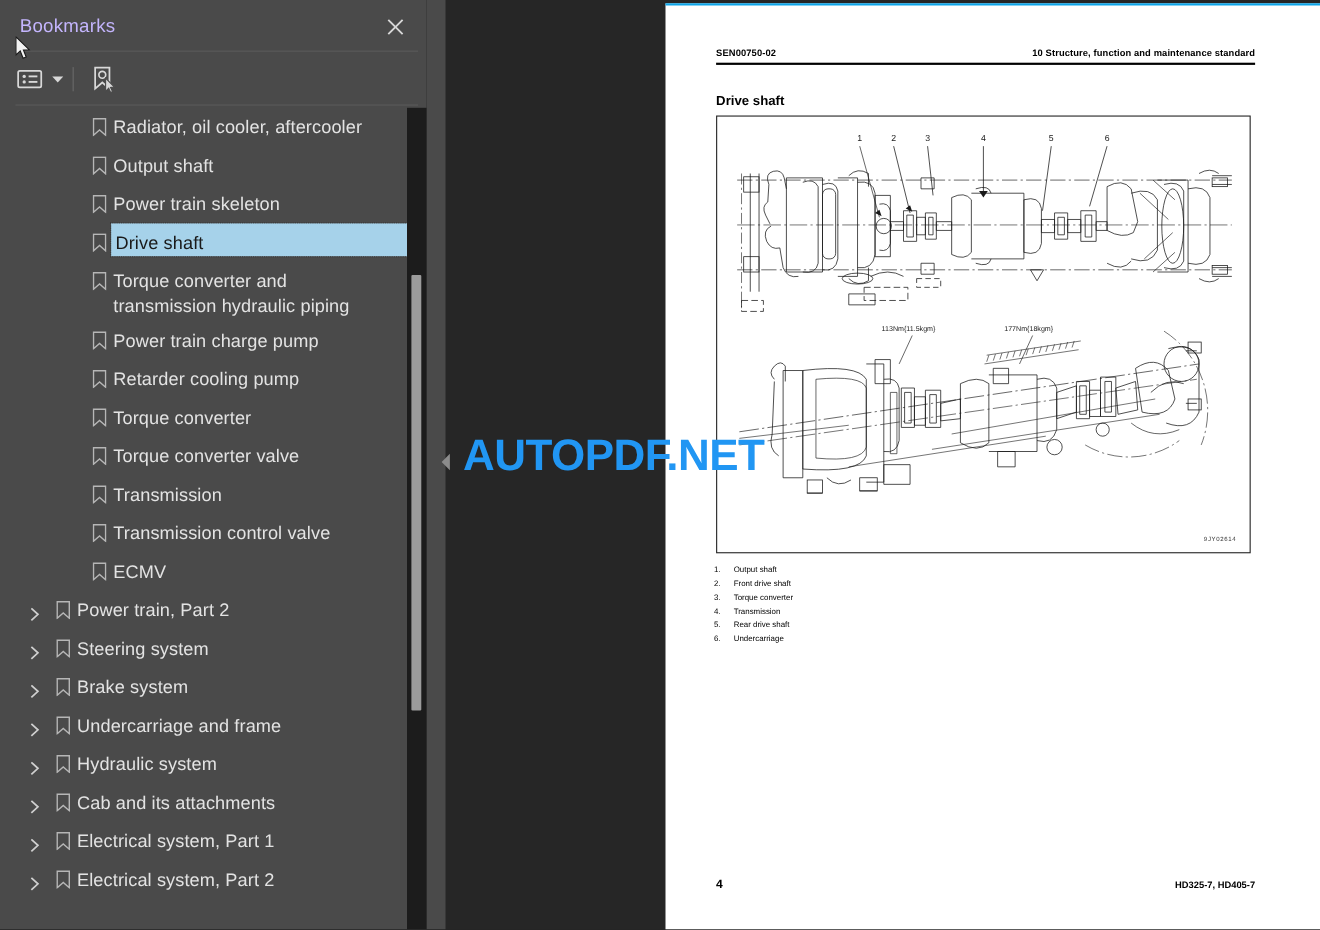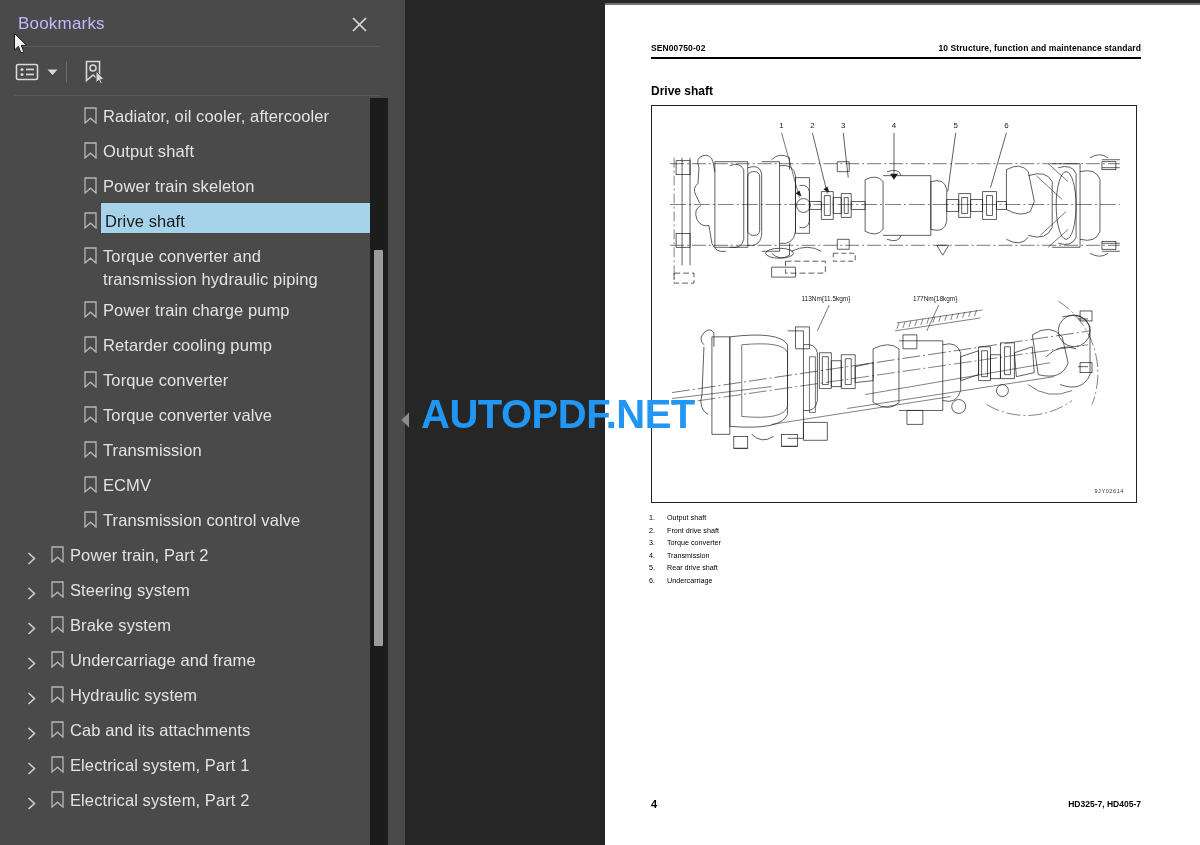--- a/index.html
+++ b/index.html
@@ -144,21 +144,21 @@
     z-index: 40;
     pointer-events: none;
     white-space: nowrap;
   }
 
   
   #page {
     position: absolute; left: 605px; top: 3px;
     width: 595px; height: 842px;
     background: #ffffff;
-    border-top: 2px solid #737373;
+    border-top: 2px solid #0ea5e9;
     overflow: hidden;
   }
   #doc-header {
     position: absolute; left: 46px; top: 38px;
     width: 490px;
     display: flex; justify-content: space-between; align-items: flex-end;
   }
   .hdr-text {
     font-size: 8.5px; font-weight: bold; color: #000;
     letter-spacing: .1px;
@@ -349,30 +349,30 @@
           </div>
           <div class="node-label">Transmission</div>
         </div>
         <div class="node depth2">
           <div class="twisty"></div>
           <div class="bm-icon">
             <svg width="13" height="17" viewBox="0 0 13 17">
               <path d="M1 1 h11 v15 l-5.5 -4.8 l-5.5 4.8 z" fill="none" stroke="#b6b6b6" stroke-width="1.3"></path>
             </svg>
           </div>
+          <div class="node-label">Transmission control valve</div>
+        </div>
+        <div class="node depth2">
+          <div class="twisty"></div>
+          <div class="bm-icon">
+            <svg width="13" height="17" viewBox="0 0 13 17">
+              <path d="M1 1 h11 v15 l-5.5 -4.8 l-5.5 4.8 z" fill="none" stroke="#b6b6b6" stroke-width="1.3"></path>
+            </svg>
+          </div>
           <div class="node-label">ECMV</div>
-        </div>
-        <div class="node depth2">
-          <div class="twisty"></div>
-          <div class="bm-icon">
-            <svg width="13" height="17" viewBox="0 0 13 17">
-              <path d="M1 1 h11 v15 l-5.5 -4.8 l-5.5 4.8 z" fill="none" stroke="#b6b6b6" stroke-width="1.3"></path>
-            </svg>
-          </div>
-          <div class="node-label">Transmission control valve</div>
         </div>
         <div class="node depth1">
           <div class="twisty">
             <svg width="9" height="13" viewBox="0 0 9 13">
               <polyline points="1.5,1 7.5,6.5 1.5,12" fill="none" stroke="#cfcfcf" stroke-width="1.6"></polyline>
             </svg>
           </div>
           <div class="bm-icon">
             <svg width="13" height="17" viewBox="0 0 13 17">
               <path d="M1 1 h11 v15 l-5.5 -4.8 l-5.5 4.8 z" fill="none" stroke="#b6b6b6" stroke-width="1.3"></path>

